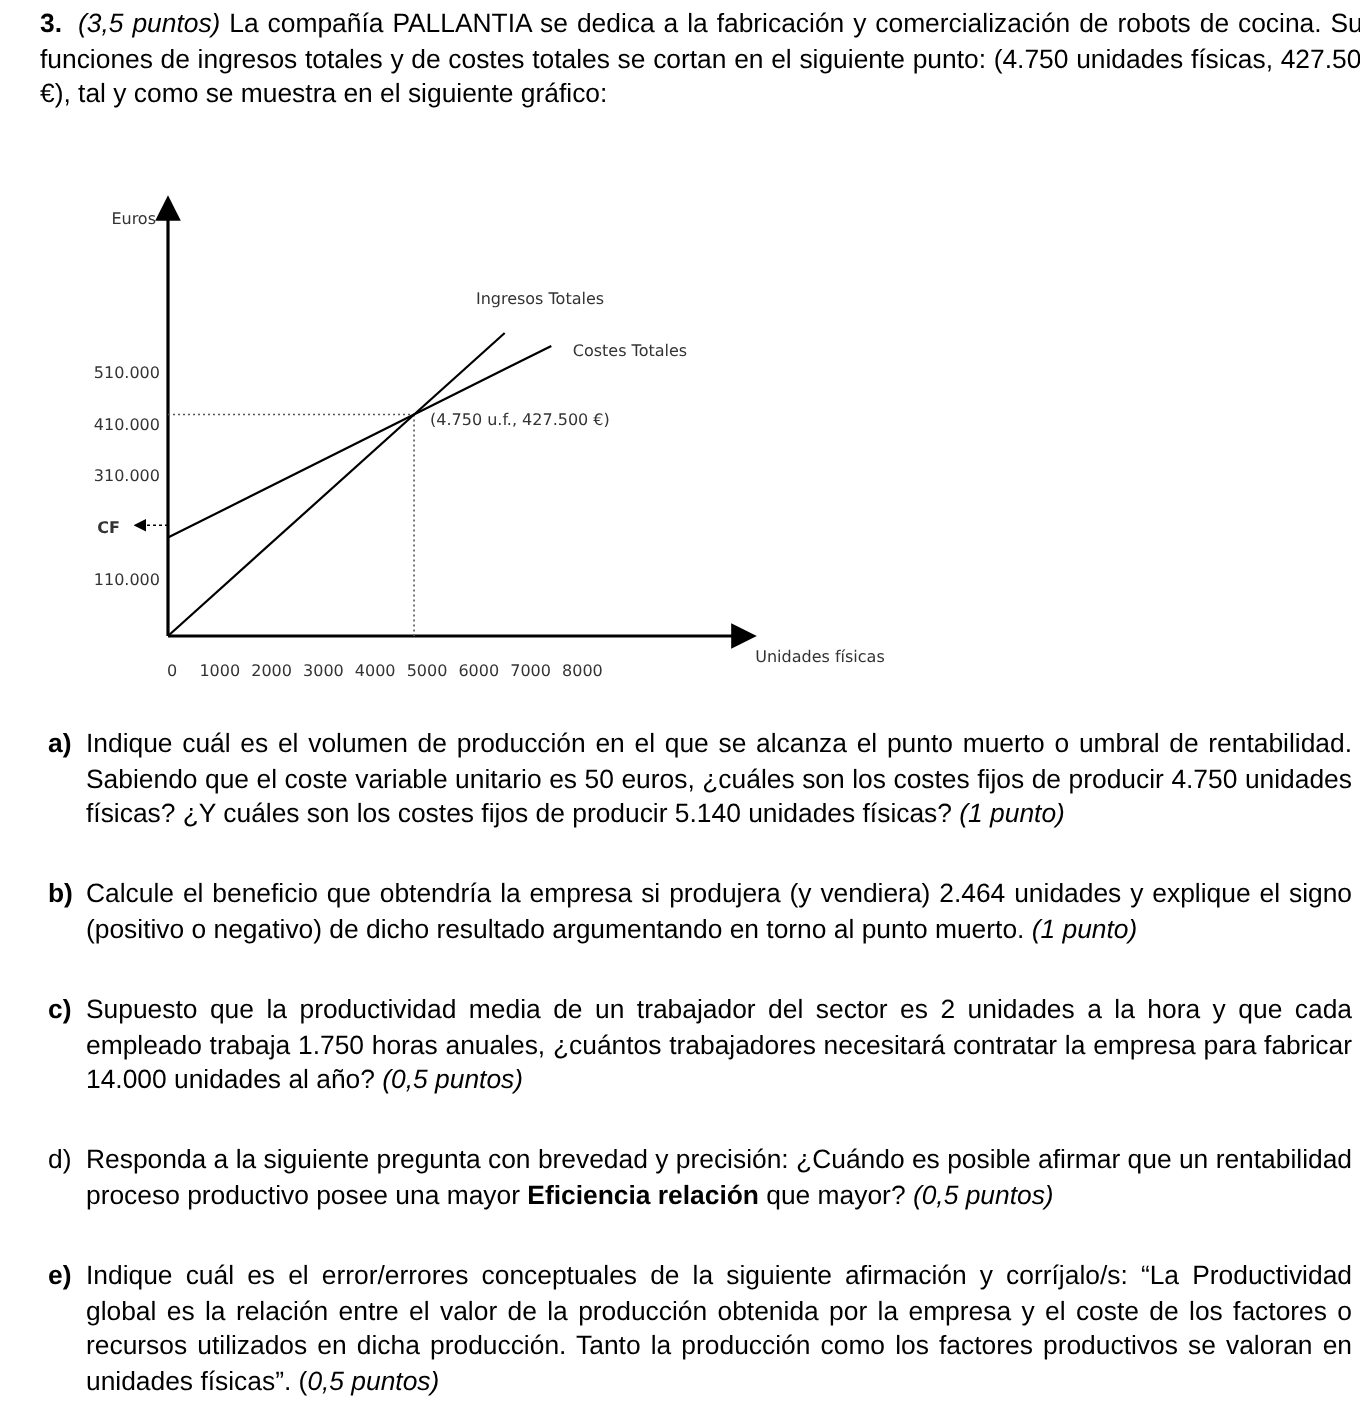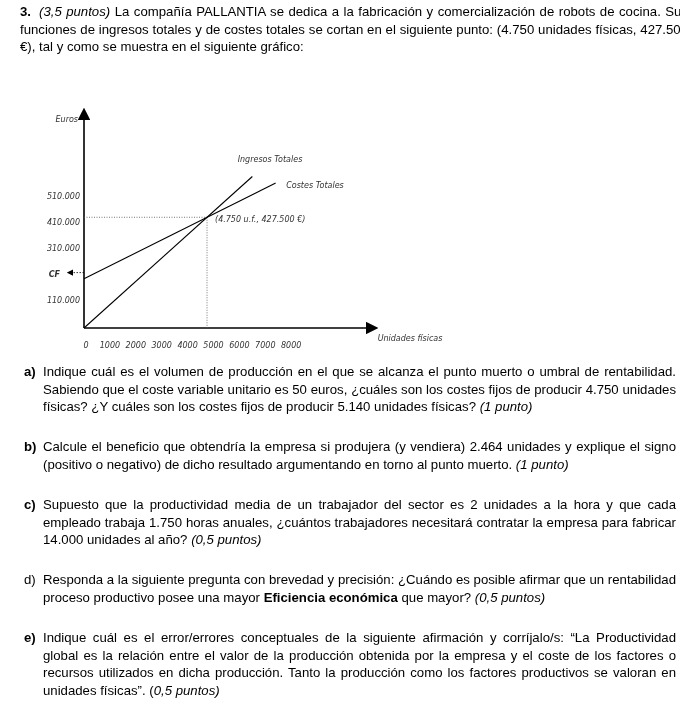--- a/index.html
+++ b/index.html
@@ -1,20 +1,20 @@
 <!DOCTYPE html>
 <html><head>
 <meta charset="utf-8">
 <style>
   html, body { margin:0; padding:0; background:#fff; }
   body { width:680px; height:709px; position:relative; font-family:"Liberation Sans", sans-serif; color:#000; overflow:hidden; }
   .q-header { position:absolute; left:20px; top:3px; width:668px; font-size:13.2px; line-height:17.5px; text-align:justify; }
   .q-header .num { font-weight:bold; display:inline-block; width:19px; }
   .it { font-style:italic; }
-  .chart { position:absolute; left:0; top:100px; width:460px; height:260px;font-style:italic; }
+  .chart { position:absolute; left:0; top:90px; width:460px; height:260px; }
   .chart svg { position:absolute; left:0; top:0; }
   .chart text { font-family:"DejaVu Sans", sans-serif; font-size:8px; fill:#333; }
   .item { position:absolute; left:24px; width:652px; font-size:13.2px; line-height:17.5px; text-align:justify; }
   .item .lbl { position:absolute; left:0; top:0; }
   .item .lbl.bold { font-weight:bold; }
   .item .txt { display:block; margin-left:19px; }
   b { font-weight:bold; }
 </style>
 </head>
 <body>
@@ -71,19 +71,19 @@
   <span class="txt"><span>Calcule el beneficio que obtendría la empresa si produjera (y vendiera) 2.464 unidades y explique el signo (positivo o negativo) de dicho resultado argumentando en torno al punto muerto.</span> <span class="it">(1 punto)</span></span>
 </div>
 
 <div class="item" style="top:496px;">
   <span class="lbl bold">c)</span>
   <span class="txt"><span>Supuesto que la productividad media de un trabajador del sector es 2 unidades a la hora y que cada empleado trabaja 1.750 horas anuales, ¿cuántos trabajadores necesitará contratar la empresa para fabricar 14.000 unidades al año?</span> <span class="it">(0,5 puntos)</span></span>
 </div>
 
 <div class="item" style="top:571px;">
   <span class="lbl">d)</span>
-  <span class="txt"><span>Responda a la siguiente pregunta con brevedad y precisión: ¿Cuándo es posible afirmar que un rentabilidad proceso productivo posee una mayor </span><b>Eficiencia económica</b><span> que mayor?</span> <span class="it">(0,5 puntos)</span></span>
+  <span class="txt"><span>Responda a la siguiente pregunta con brevedad y precisión: ¿Cuándo es posible afirmar que un rentabilidad proceso productivo posee una mayor </span><b>Eficiencia relación</b><span> que mayor?</span> <span class="it">(0,5 puntos)</span></span>
 </div>
 
 <div class="item" style="top:629px;">
   <span class="lbl bold">e)</span>
   <span class="txt"><span>Indique cuál es el error/errores conceptuales de la siguiente afirmación y corríjalo/s: “La Productividad global es la relación entre el valor de la producción obtenida por la empresa y el coste de los factores o recursos utilizados en dicha producción. Tanto la producción como los factores productivos se valoran en unidades físicas”. (</span><span class="it">0,5 puntos)</span></span>
 </div>
 
 </body></html>

